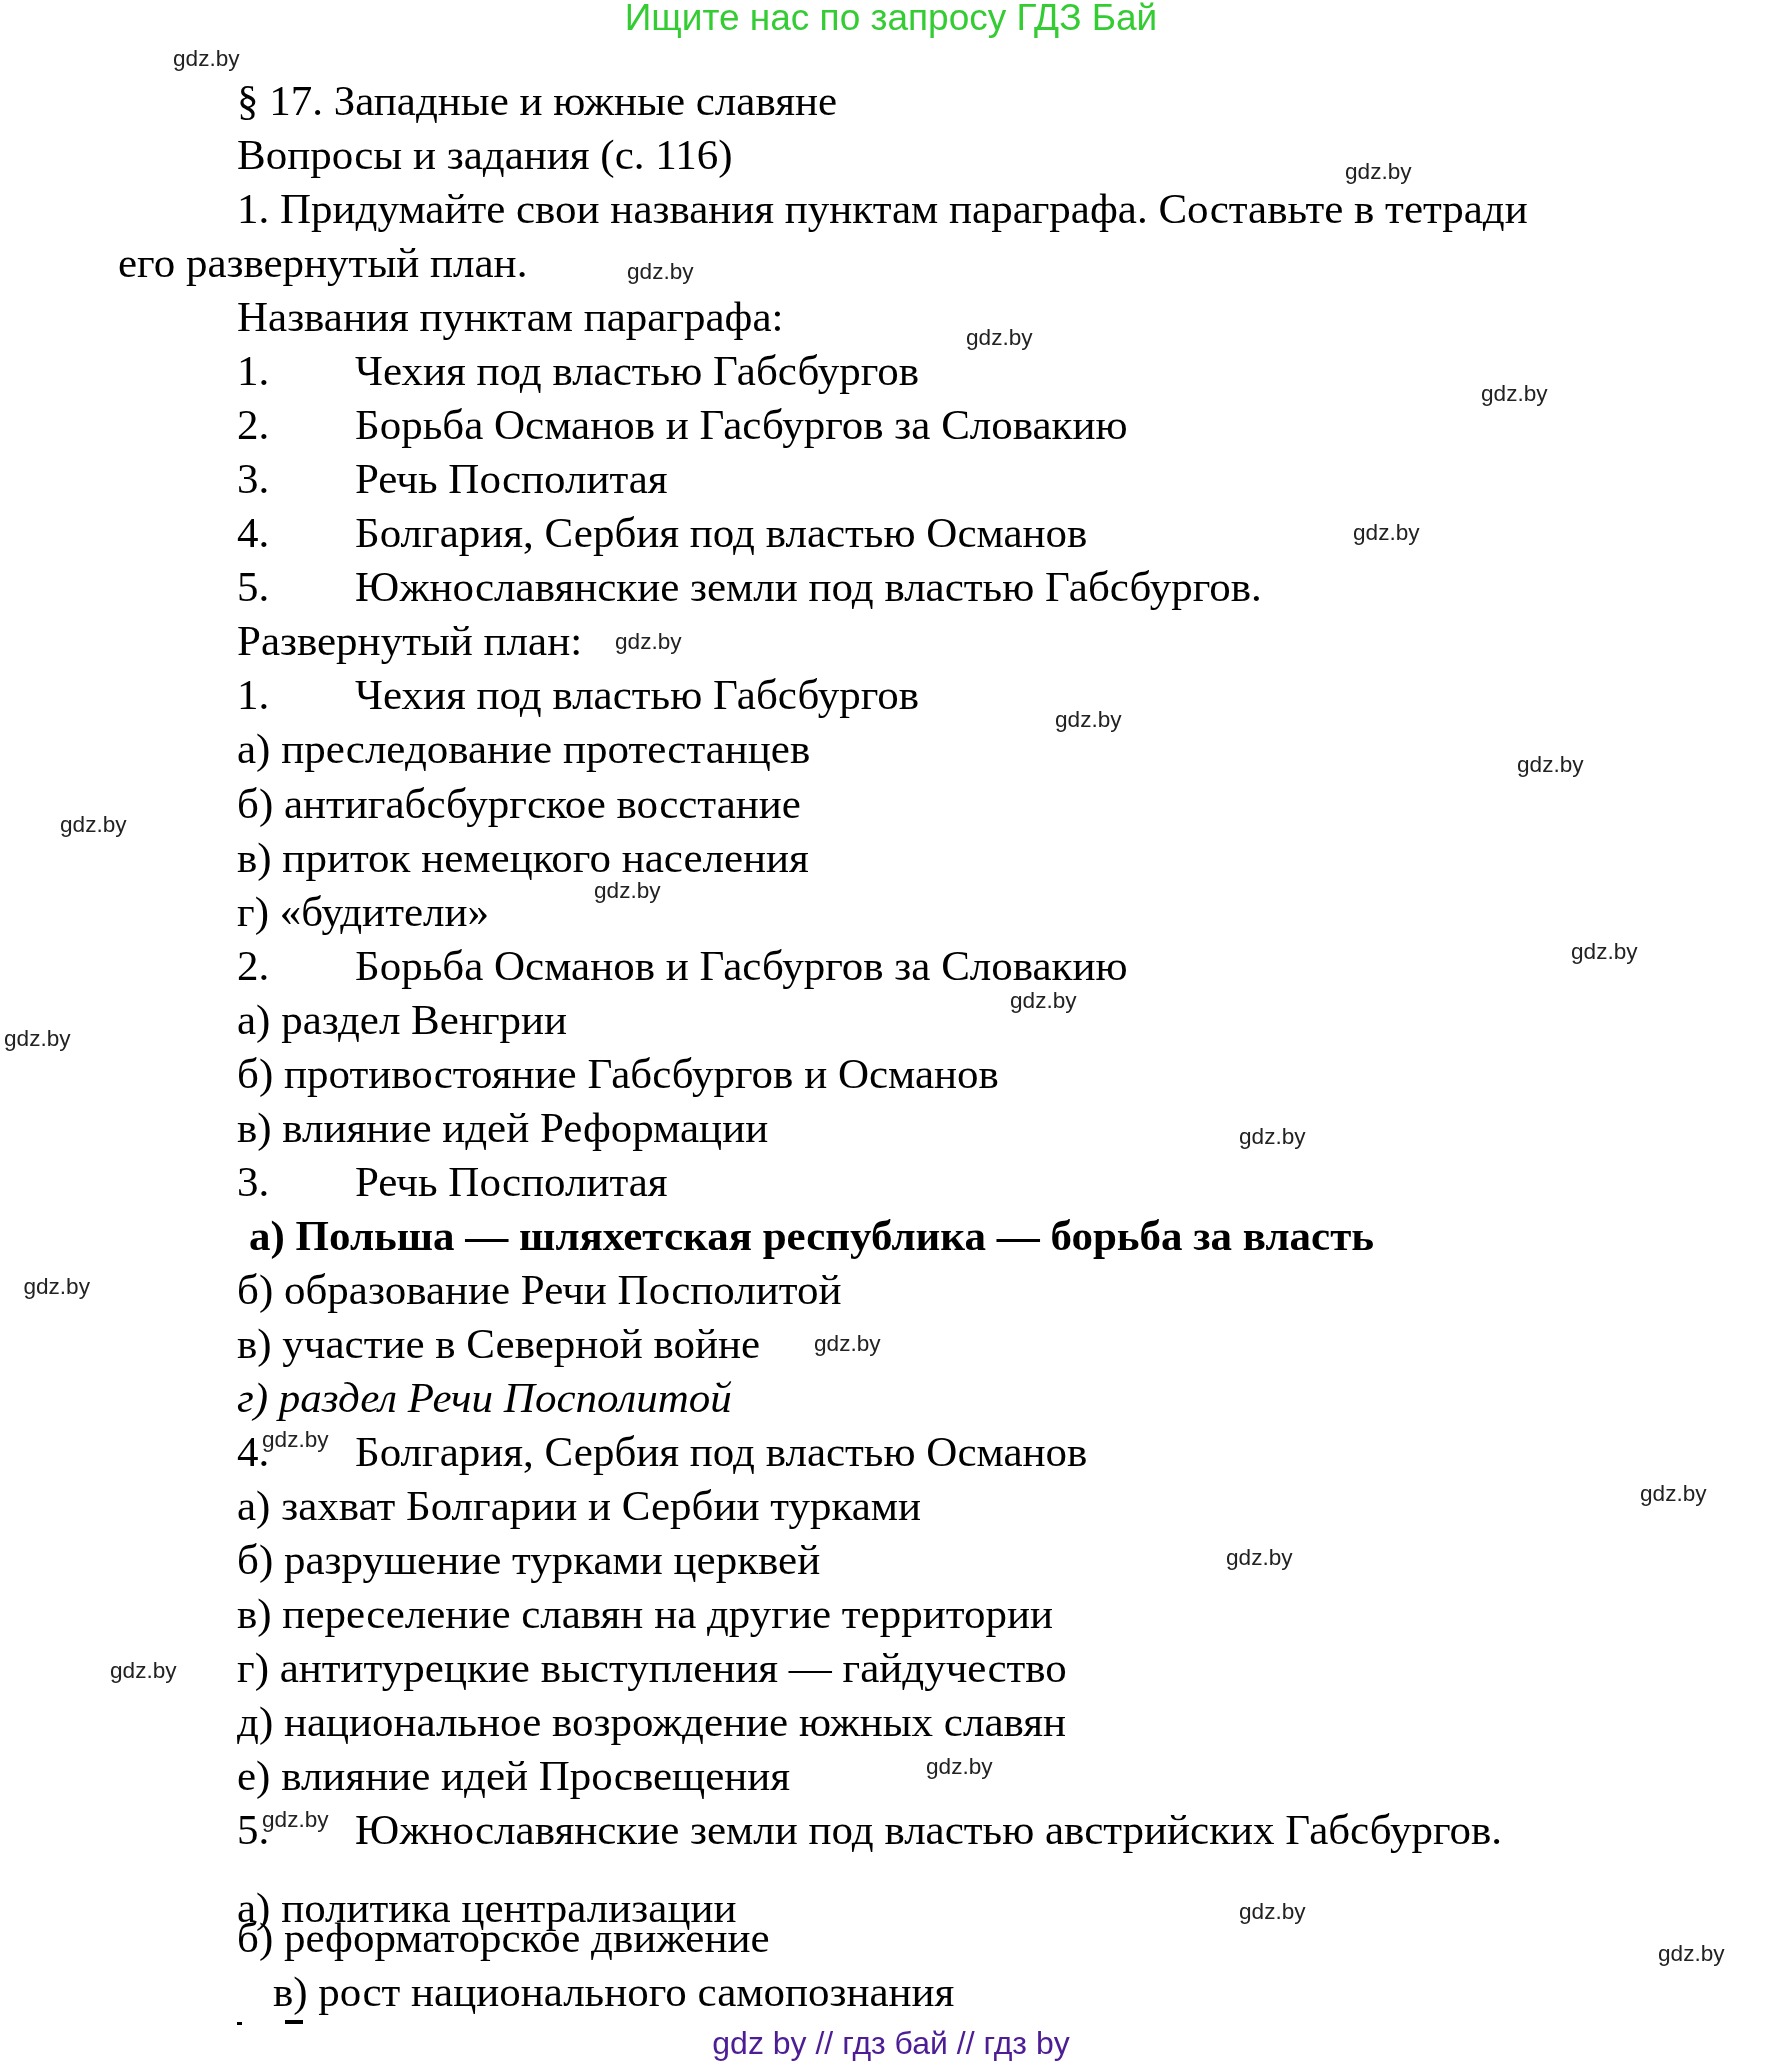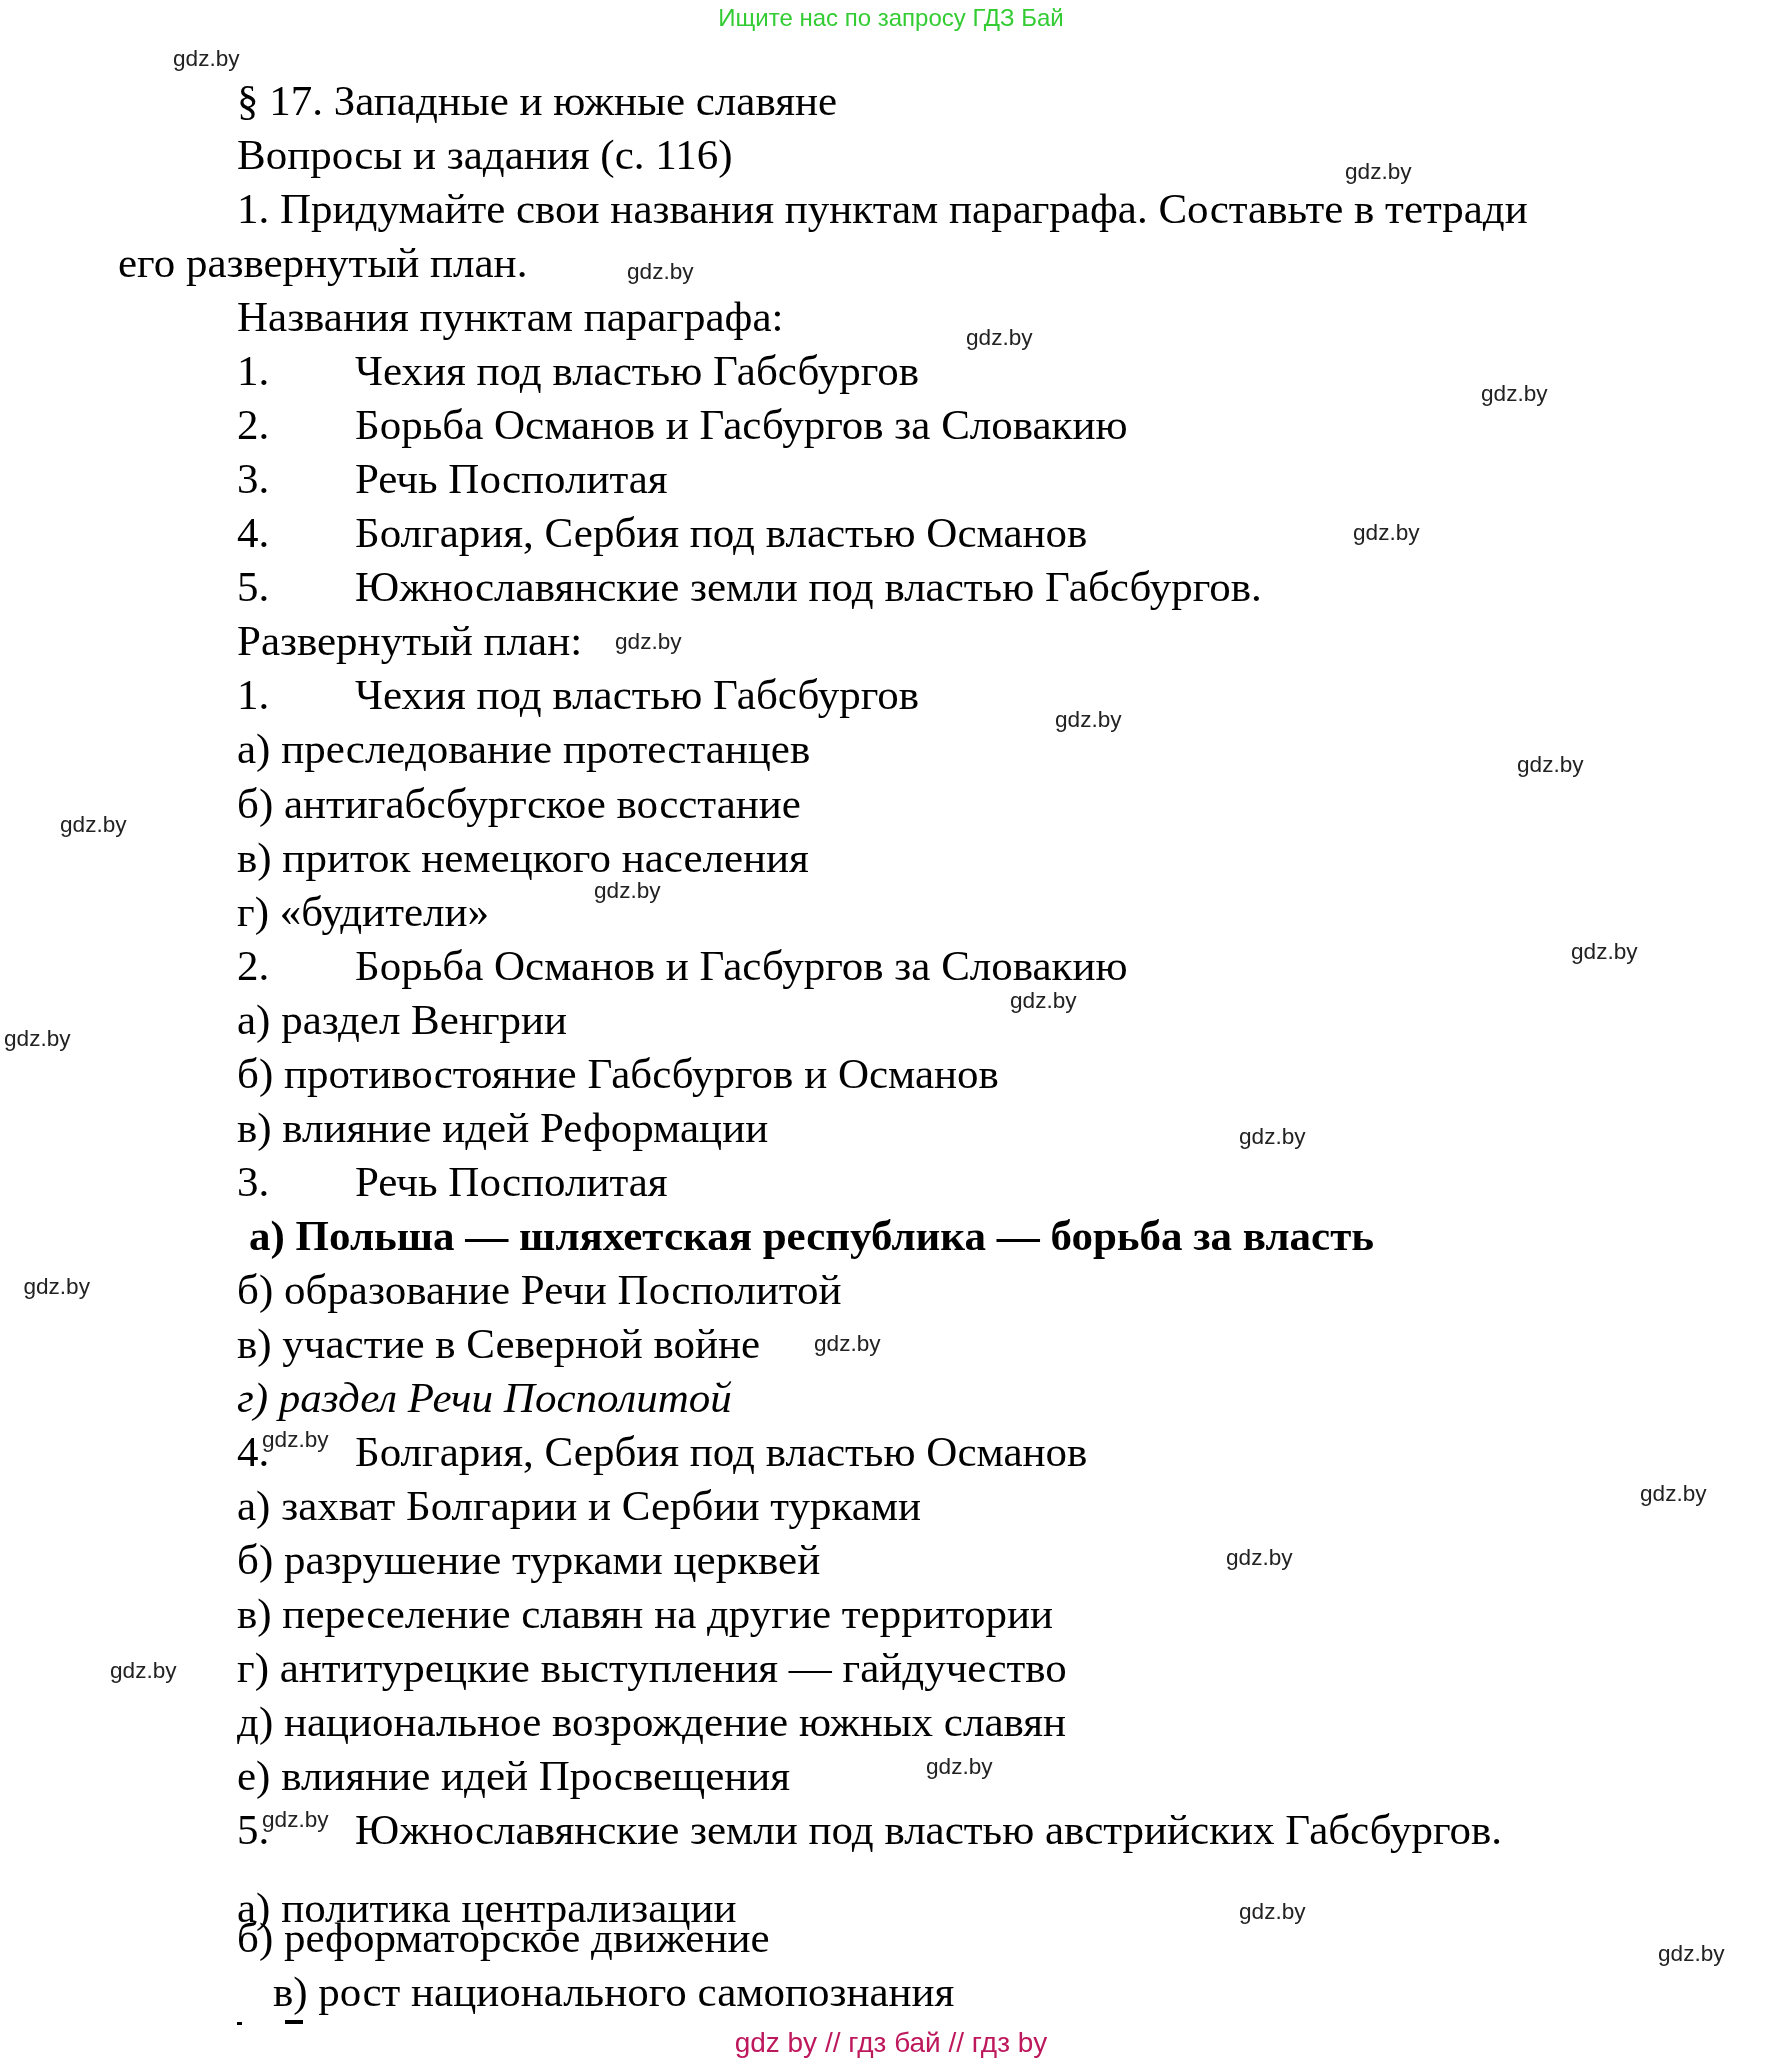--- a/index.html
+++ b/index.html
@@ -1,19 +1,19 @@
 <!DOCTYPE html>
 <html style="font-size:13px"><head>
 <meta charset="utf-8">
 <style>
   html, body { margin:0; padding:0; background:#ffffff; }
   body { width:1782px; height:2066px; position:relative; overflow:hidden; }
   .banner { position:absolute; left:0; width:1782px; text-align:center; font-family:"Liberation Sans", sans-serif; }
-  .top-banner { top:0px; font-size:24px; color:#33cc33; line-height:35px; }
-  .bottom-banner { top:2023px; font-size:28px; color:#be185d; line-height:40px; }
+  .top-banner { top:0px; font-size:37px; color:#33cc33; line-height:35px; }
+  .bottom-banner { top:2023px; font-size:32px; color:#4c1d95; line-height:40px; }
   .line { position:absolute; font-family:"Liberation Serif", serif; font-size:43px; color:#000; white-space:nowrap; line-height:48px; }
   .num { display:inline-block; width:118px; }
   .wm { position:absolute; font-family:"Liberation Sans", sans-serif; font-size:22.6px; color:#222; white-space:nowrap; line-height:24px; }
   .partial { position:absolute; left:237px; top:2022px; width:73px; height:4.8px; }
   .partial span { position:absolute; top:0; height:3.2px; background:#000; }
 </style>
 </head>
 <body>
 
 <div class="banner top-banner">Ищите нас по запросу ГДЗ Бай</div>

